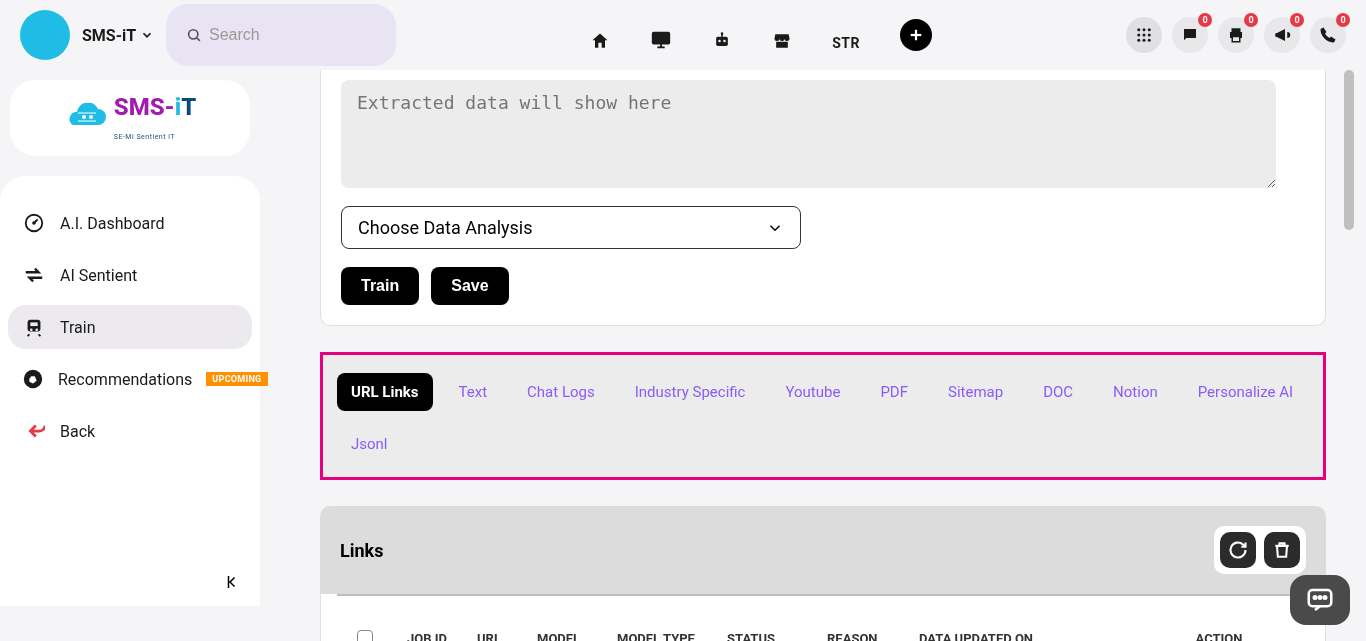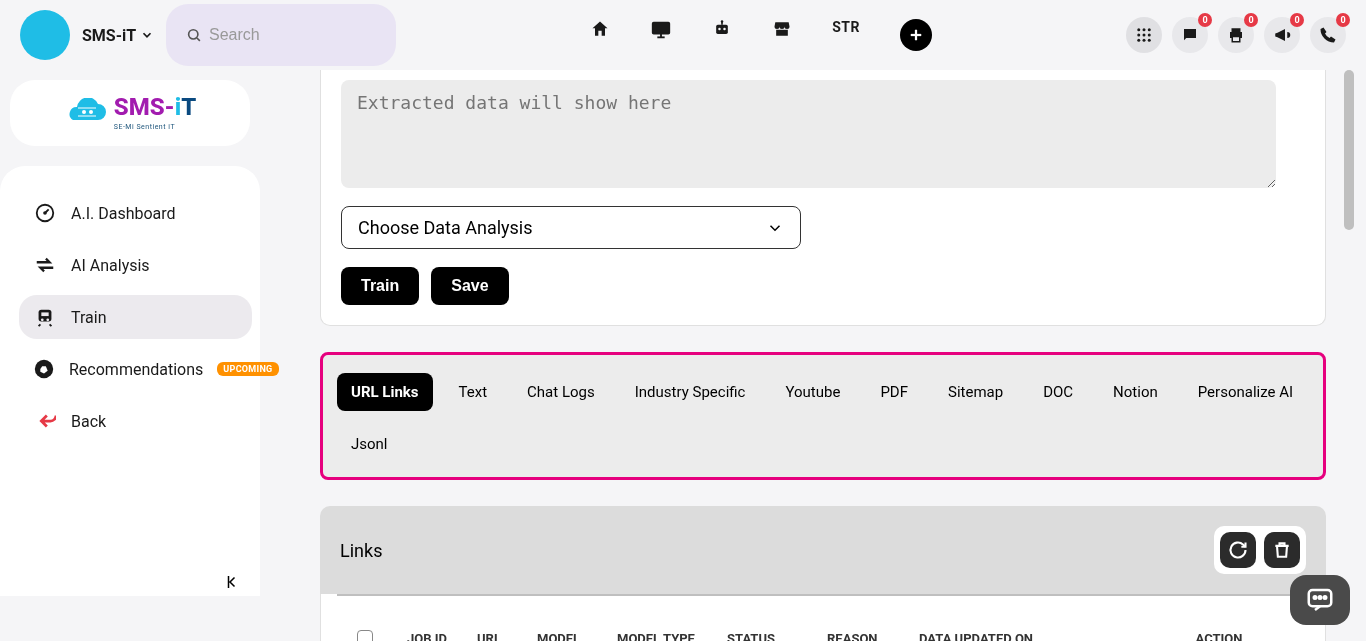--- a/index.html
+++ b/index.html
@@ -53,21 +53,21 @@
   color: #888;
   width: 100%;
 }
 .search-box input::placeholder { color: #999; }
 
 .top-nav-center {
   flex: 1;
   display: flex;
   justify-content: center;
   gap: 40px;
-  align-items: flex-start;
+  align-items: flex-end;
 }
 .top-icon {
   color: #1a1a1a;
   font-size: 20px;
   cursor: pointer;
   display: flex;
   align-items: center;
 }
 .str-text {
   font-weight: 700;
@@ -155,26 +155,26 @@
   font-weight: 800;
   font-size: 24px;
   color: #0a4a80;
   line-height: 1;
 }
 .logo-text .i { color: #1fbde6; }
 .logo-sub {
   font-size: 7px;
   color: #20577d;
   letter-spacing: 0.5px;
-  margin-top: 4px;
+  margin-top: 14px;
 }
 .sidebar-nav-card {
   background: #fff;
   border-radius: 25px 25px 0 0;
-  padding: 25px 8px 60px 19px;
+  padding: 25px 8px 60px 8px;
   margin-left: 0;
   height: 430px;
 }
 .nav-item {
   display: flex;
   align-items: center;
   gap: 14px;
   padding: 10px 14px;
   border-radius: 18px;
   cursor: pointer;
@@ -192,21 +192,21 @@
   align-items: center;
   justify-content: center;
   color: #1a1a1a;
 }
 .badge-upcoming {
   background: #ff9100;
   color: #fff;
   font-size: 9px;
   font-weight: 700;
   padding: 2px 6px;
-  border-radius: 6px;
+  border-radius: 0;
   letter-spacing: 0.3px;
   text-align: right;
 }
 .collapse-arrow {
   position: absolute;
   bottom: 50px;
   right: 28px;
   cursor: pointer;
   font-size: 18px;
 }
@@ -269,56 +269,56 @@
   border-radius: 8px;
   padding: 10px 20px;
   font-size: 16px;
   font-weight: 600;
   cursor: pointer;
 }
 
 
 .tabs-card {
   background: #ececec;
-  border-radius: 8px;
+  border-radius: 0;
   padding: 18px 14px 14px 14px;
   border: 3px solid #e6007e;
 }
 .tabs-row {
   display: flex;
   flex-wrap: wrap;
   gap: 12px;
   row-gap: 14px;
 }
 .tab-btn {
   padding: 10px 14px;
   border-radius: 8px;
   font-size: 15px;
-  color: #000000;
+  color: #8b5cf6;
   cursor: pointer;
   background: transparent;
 }
 .tab-btn.active {
   background: #000;
   color: #fff;
   font-weight: 700;
 }
 
 
 .links-header {
   background: #dcdcdc;
   border-radius: 10px 10px 0 0;
   padding: 20px 20px;
   display: flex;
   align-items: center;
   justify-content: space-between;
   margin-top: 26px;
 }
 .links-title {
-  font-weight: 400;
+  font-weight: 700;
   font-size: 18px;
 }
 .links-actions {
   background: #fff;
   border-radius: 10px;
   padding: 6px;
   display: flex;
   gap: 8px;
 }
 .action-square {
@@ -538,21 +538,21 @@
             </svg>
           </span>
         <span>A.I. Dashboard</span>
       </div>
       <div class="nav-item">
         <span class="nav-icon">
             <svg width="22" height="22" viewBox="0 0 24 24" fill="none" stroke="currentColor" stroke-width="2.5">
               <path d="M3 9h14l-4-4M21 15H7l4 4"></path>
             </svg>
           </span>
-        <span>AI Analysis</span>
+        <span>AI Sentient</span>
       </div>
       <div class="nav-item active">
         <span class="nav-icon">
             <svg width="22" height="22" viewBox="0 0 24 24" fill="currentColor">
               <rect x="5" y="4" width="14" height="13" rx="3"></rect>
               <circle cx="9" cy="15" r="1.5" fill="#eceaee"></circle>
               <circle cx="15" cy="15" r="1.5" fill="#eceaee"></circle>
               <rect x="8" y="7" width="8" height="4" fill="#eceaee"></rect>
               <path d="M7 20l-2 2M17 20l2 2" stroke="currentColor" stroke-width="2"></path>
             </svg>

